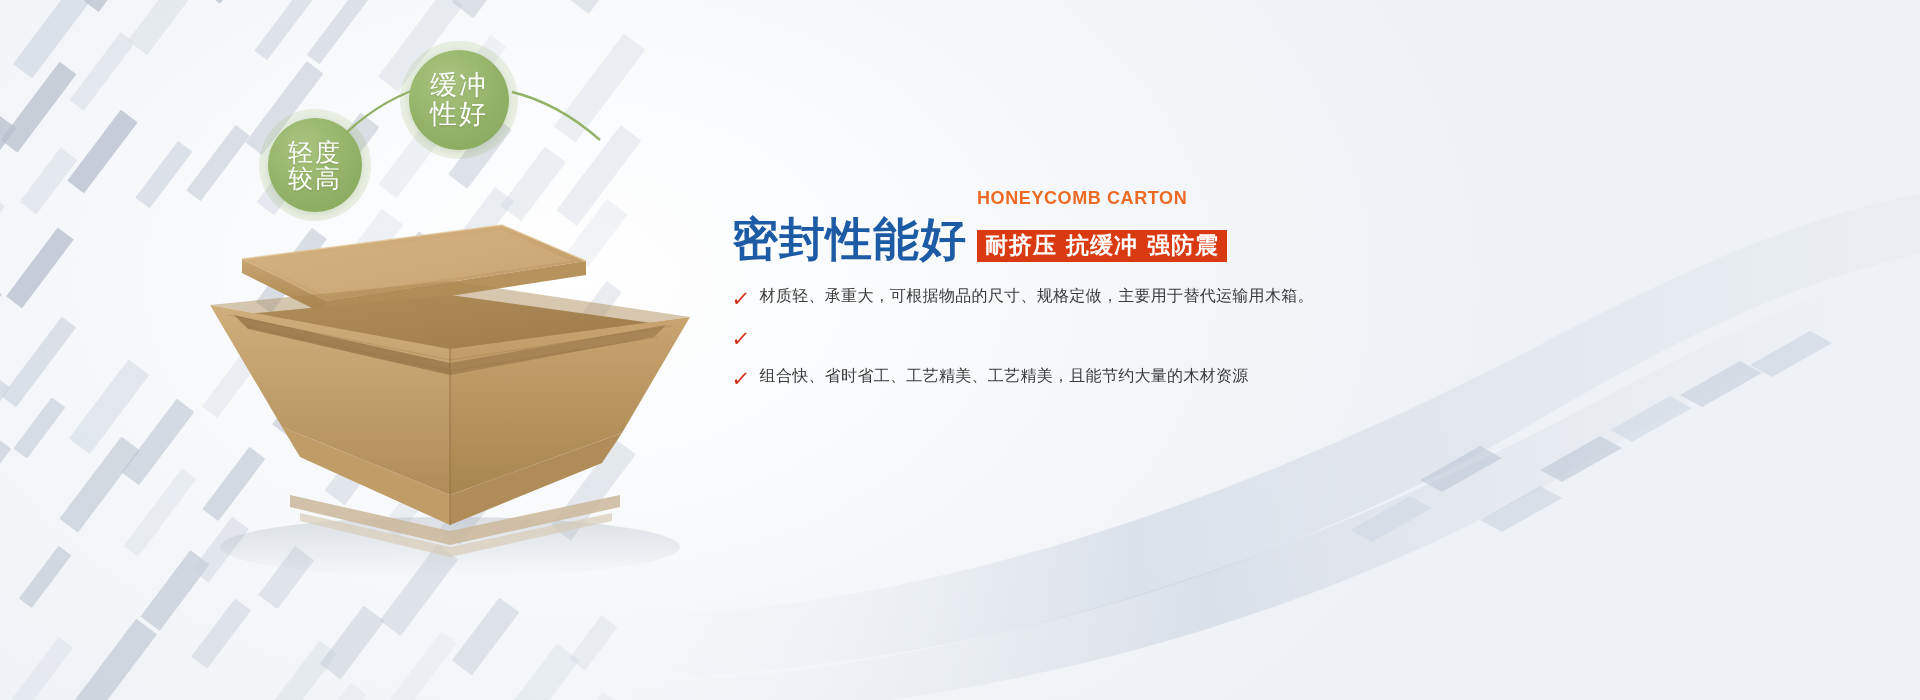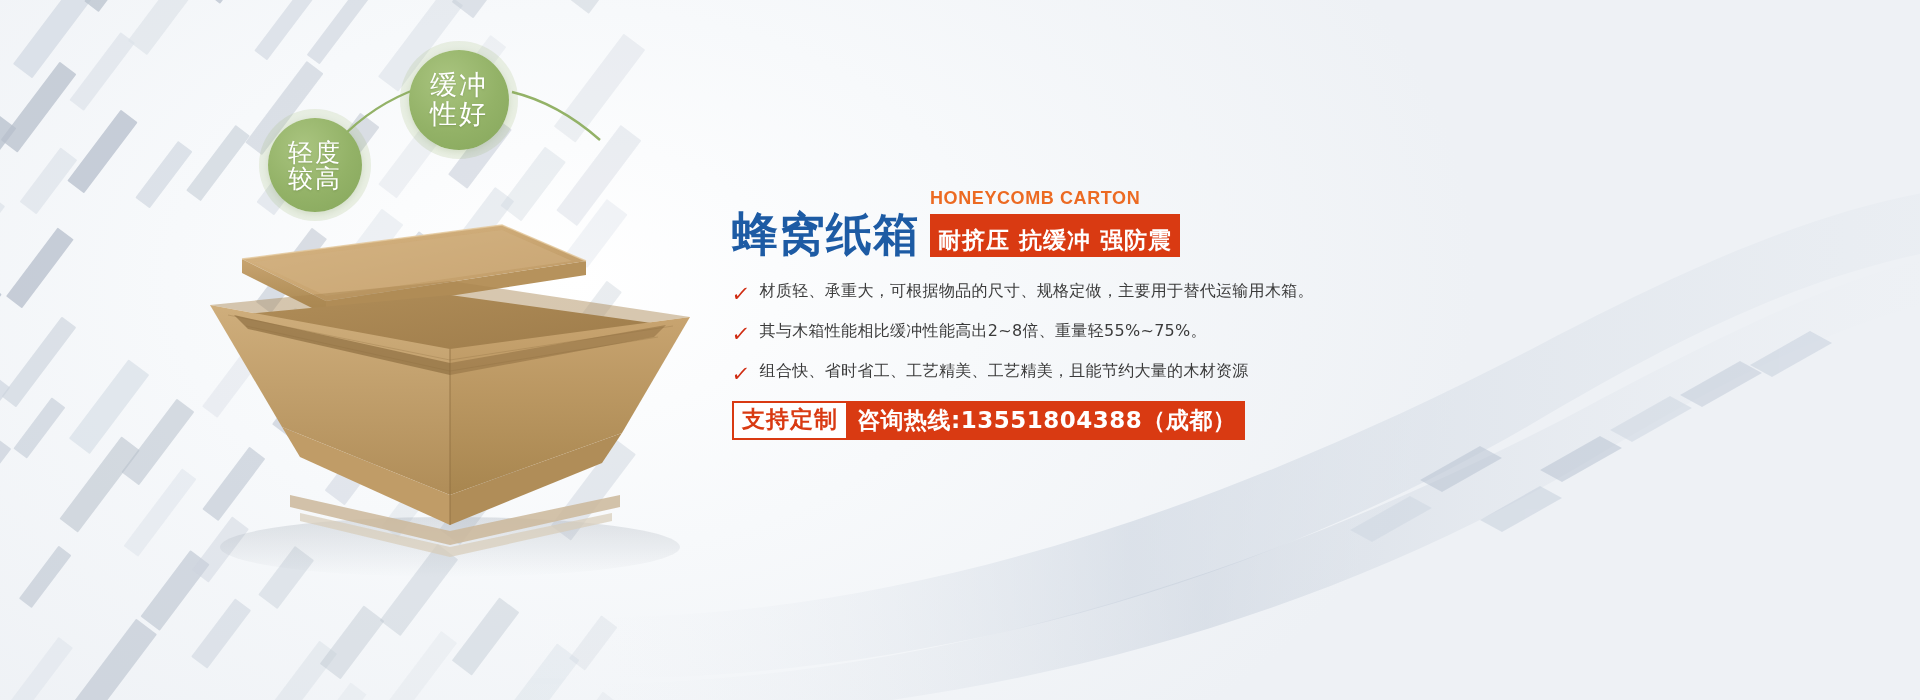--- a/index.html
+++ b/index.html
@@ -60,30 +60,30 @@
   .title-row { display: flex; align-items: flex-end; }
   .title-cn {
     font-family: "DejaVu Sans", "Liberation Sans", sans-serif;
     font-size: 46px; font-weight: 700; color: #1d5ba4;
     letter-spacing: 1px; line-height: 1;
     margin-bottom: 2px;
   }
   .title-right { margin-left: 10px; padding-bottom: 2px; }
   .title-en {
     font-size: 18px; font-weight: 700; color: #ec6a22;
-    letter-spacing: 0.6px; line-height: 1.2; margin-bottom: 4px;
+    letter-spacing: 0.6px; line-height: 1.2; margin-bottom: 20px;
   }
   .tagline {
     display: inline-block;
     background: #d93a12;
     color: #ffffff;
     font-family: "DejaVu Sans", "Liberation Sans", sans-serif;
     font-size: 23px; font-weight: 700;
     letter-spacing: 1px;
-    padding: 14px 8px 4px 8px;
+    padding: 3px 8px 4px 8px;
     line-height: 1.12;
   }
 
   .bullets { margin-top: 22px; }
   .bullet { display: flex; align-items: flex-start; margin-bottom: 16px; }
   .check {
     color: #d02c12; font-size: 21px; font-weight: 700;
     line-height: 1; margin-right: 10px; margin-top: 3px;
     font-family: "DejaVu Sans", sans-serif;
     transform: skewX(-8deg);
@@ -302,41 +302,36 @@
       <g>
         <polygon points="140,300 300,336 470,300 470,312 300,350 140,312" fill="#cbb79a" opacity="0.85"></polygon>
         <polygon points="150,318 300,352 462,318 462,326 300,362 150,326" fill="#d7ccb8" opacity="0.7"></polygon>
       </g>
     </svg>
   </div>
 
   <div class="content">
 
     <div class="title-row">
-      <div class="title-cn">蜂窝纸箱</div>
+      <div class="title-cn">密封性能好</div>
       <div class="title-right">
         <div class="title-en">HONEYCOMB CARTON</div>
         <div class="tagline">耐挤压  抗缓冲  强防震</div>
       </div>
     </div>
 
     <div class="bullets">
       <div class="bullet">
         <span class="check">✓</span>
         <span class="bullet-text">材质轻、承重大，可根据物品的尺寸、规格定做，主要用于替代运输用木箱。</span>
       </div>
       <div class="bullet">
         <span class="check">✓</span>
-        <span class="bullet-text">其与木箱性能相比缓冲性能高出2~8倍、重量轻55%~75%。</span>
       </div>
       <div class="bullet">
         <span class="check">✓</span>
         <span class="bullet-text">组合快、省时省工、工艺精美、工艺精美，且能节约大量的木材资源</span>
       </div>
     </div>
 
-    <div class="contact">
-      <div class="contact-tag">支持定制</div>
-      <div class="contact-phone">咨询热线:13551804388（成都）</div>
-    </div>
 
   </div>
 </div>
 
 </body></html>

